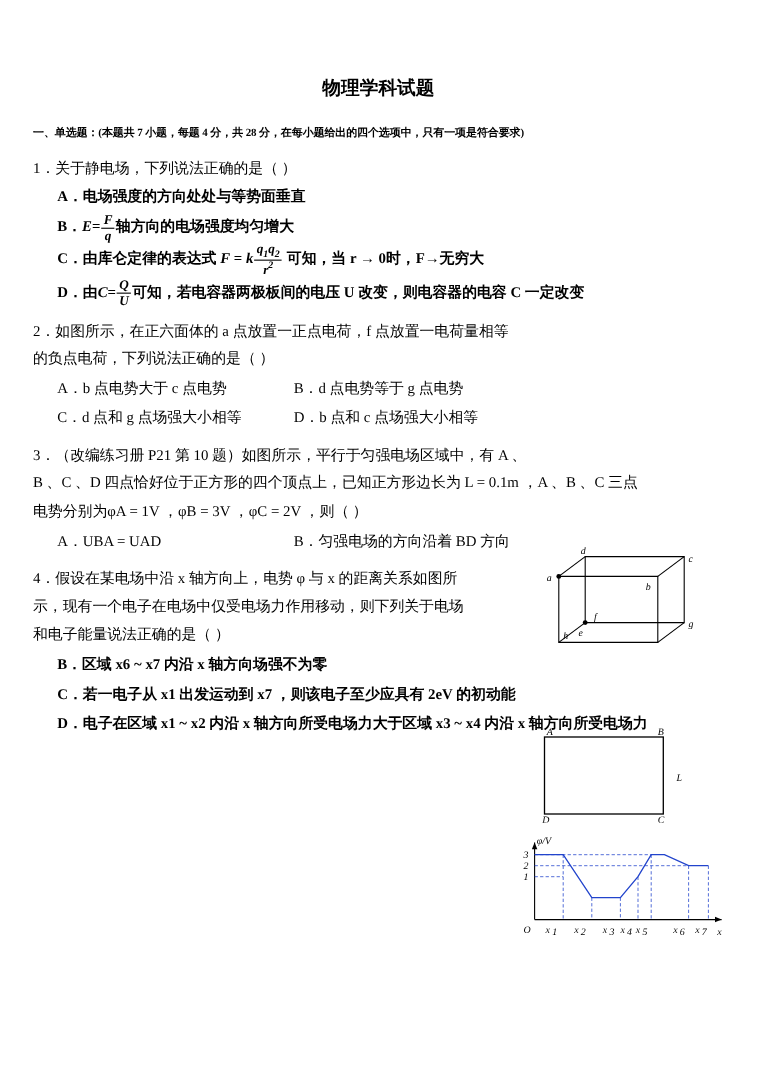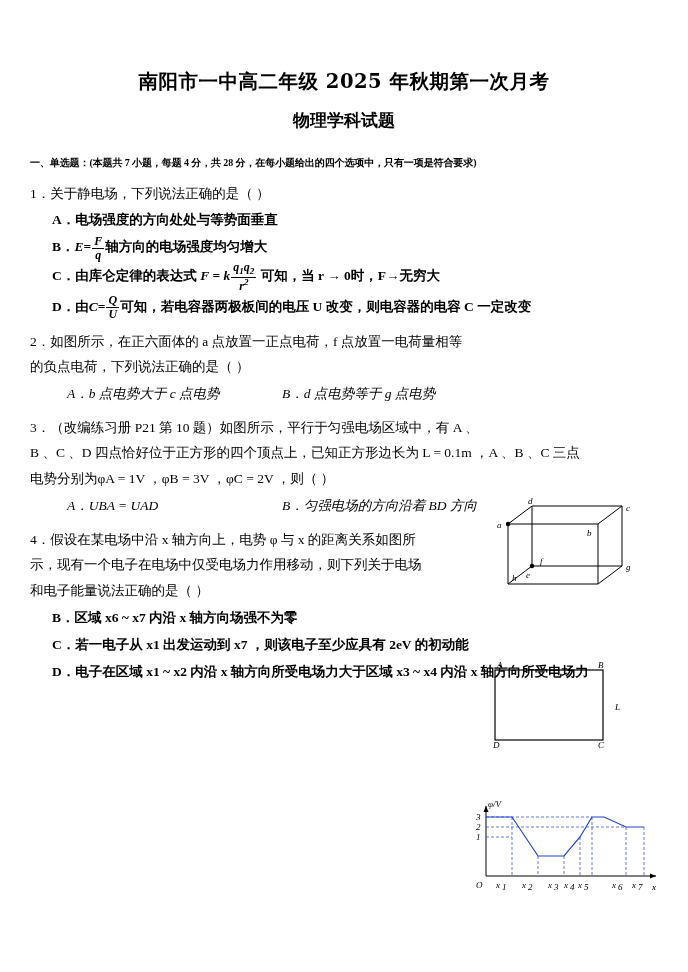--- a/index.html
+++ b/index.html
@@ -57,23 +57,22 @@
   .q-line {
     line-height: 1.9;
   }
   .opt {
     margin-left: 22px;
     line-height: 2.0;
     font-weight: bold;
   }
   .opt-row {
     display: flex;
-    margin-left: 37px;
+    margin-left: 22px;
     line-height: 2.0;
-    font-style: italic;
   }
   .opt-row > span:first-child {
     width: 215px;
     flex: 0 0 215px;
   }
   .frac {
     display: inline-block;
     vertical-align: middle;
     text-align: center;
     font-style: italic;
@@ -107,21 +106,21 @@
     position: absolute;
     right: 36px;
     top: 594px;
     width: 175px;
     height: 86px;
   }
   
   .fig-graph {
     position: absolute;
     right: 24px;
-    top: 730px;
+    top: 690px;
     width: 200px;
     height: 98px;
   }
   .narrow {
     width: 458px;
   }
   .narrow2 {
     width: 470px;
   }
   .narrow3 {
@@ -132,21 +131,20 @@
     font-style: italic;
     font-size: 9px;
   }
 </style>
 </head>
 <body>
 
 <div class="page">
 
   <div class="title-block">
-    <div class="title-main">南阳市一中高二年级 2025 年秋期第一次月考</div>
     <div class="title-sub">物理学科试题</div>
   </div>
 
   <div class="content">
 
     <div class="section-head">一、单选题：(本题共 7 小题，每题 4 分，共 28 分，在每小题给出的四个选项中，只有一项是符合要求)</div>
 
     <div class="q">
       <div class="q-line">
         <span>1．</span><span>关于静电场，下列说法正确的是（      ）</span>
@@ -166,20 +164,24 @@
     </div>
 
     <div class="q">
       <div class="q-line narrow">
         <span>2．</span><span>如图所示，在正六面体的 a 点放置一正点电荷，f 点放置一电荷量相等</span>
       </div>
       <div class="q-line narrow">的负点电荷，下列说法正确的是（      ）</div>
       <div class="opt-row">
         <span>A．b 点电势大于 c 点电势</span>
         <span>B．d 点电势等于 g 点电势</span>
+      </div>
+      <div class="opt-row">
+        <span>C．d 点和 g 点场强大小相等</span>
+        <span>D．b 点和 c 点场强大小相等</span>
       </div>
     </div>
 
     <div class="q">
       <div class="q-line narrow2">
         <span>3．</span><span>（改编练习册 P21 第 10 题）如图所示，平行于匀强电场区域中，有 A 、</span>
       </div>
       <div class="q-line">B 、C 、D 四点恰好位于正方形的四个顶点上，已知正方形边长为 L = 0.1m ，A 、B 、C 三点</div>
       <div class="q-line">电势分别为φA = 1V ，φB = 3V ，φC = 2V ，则（      ）</div>
       <div class="opt-row">

